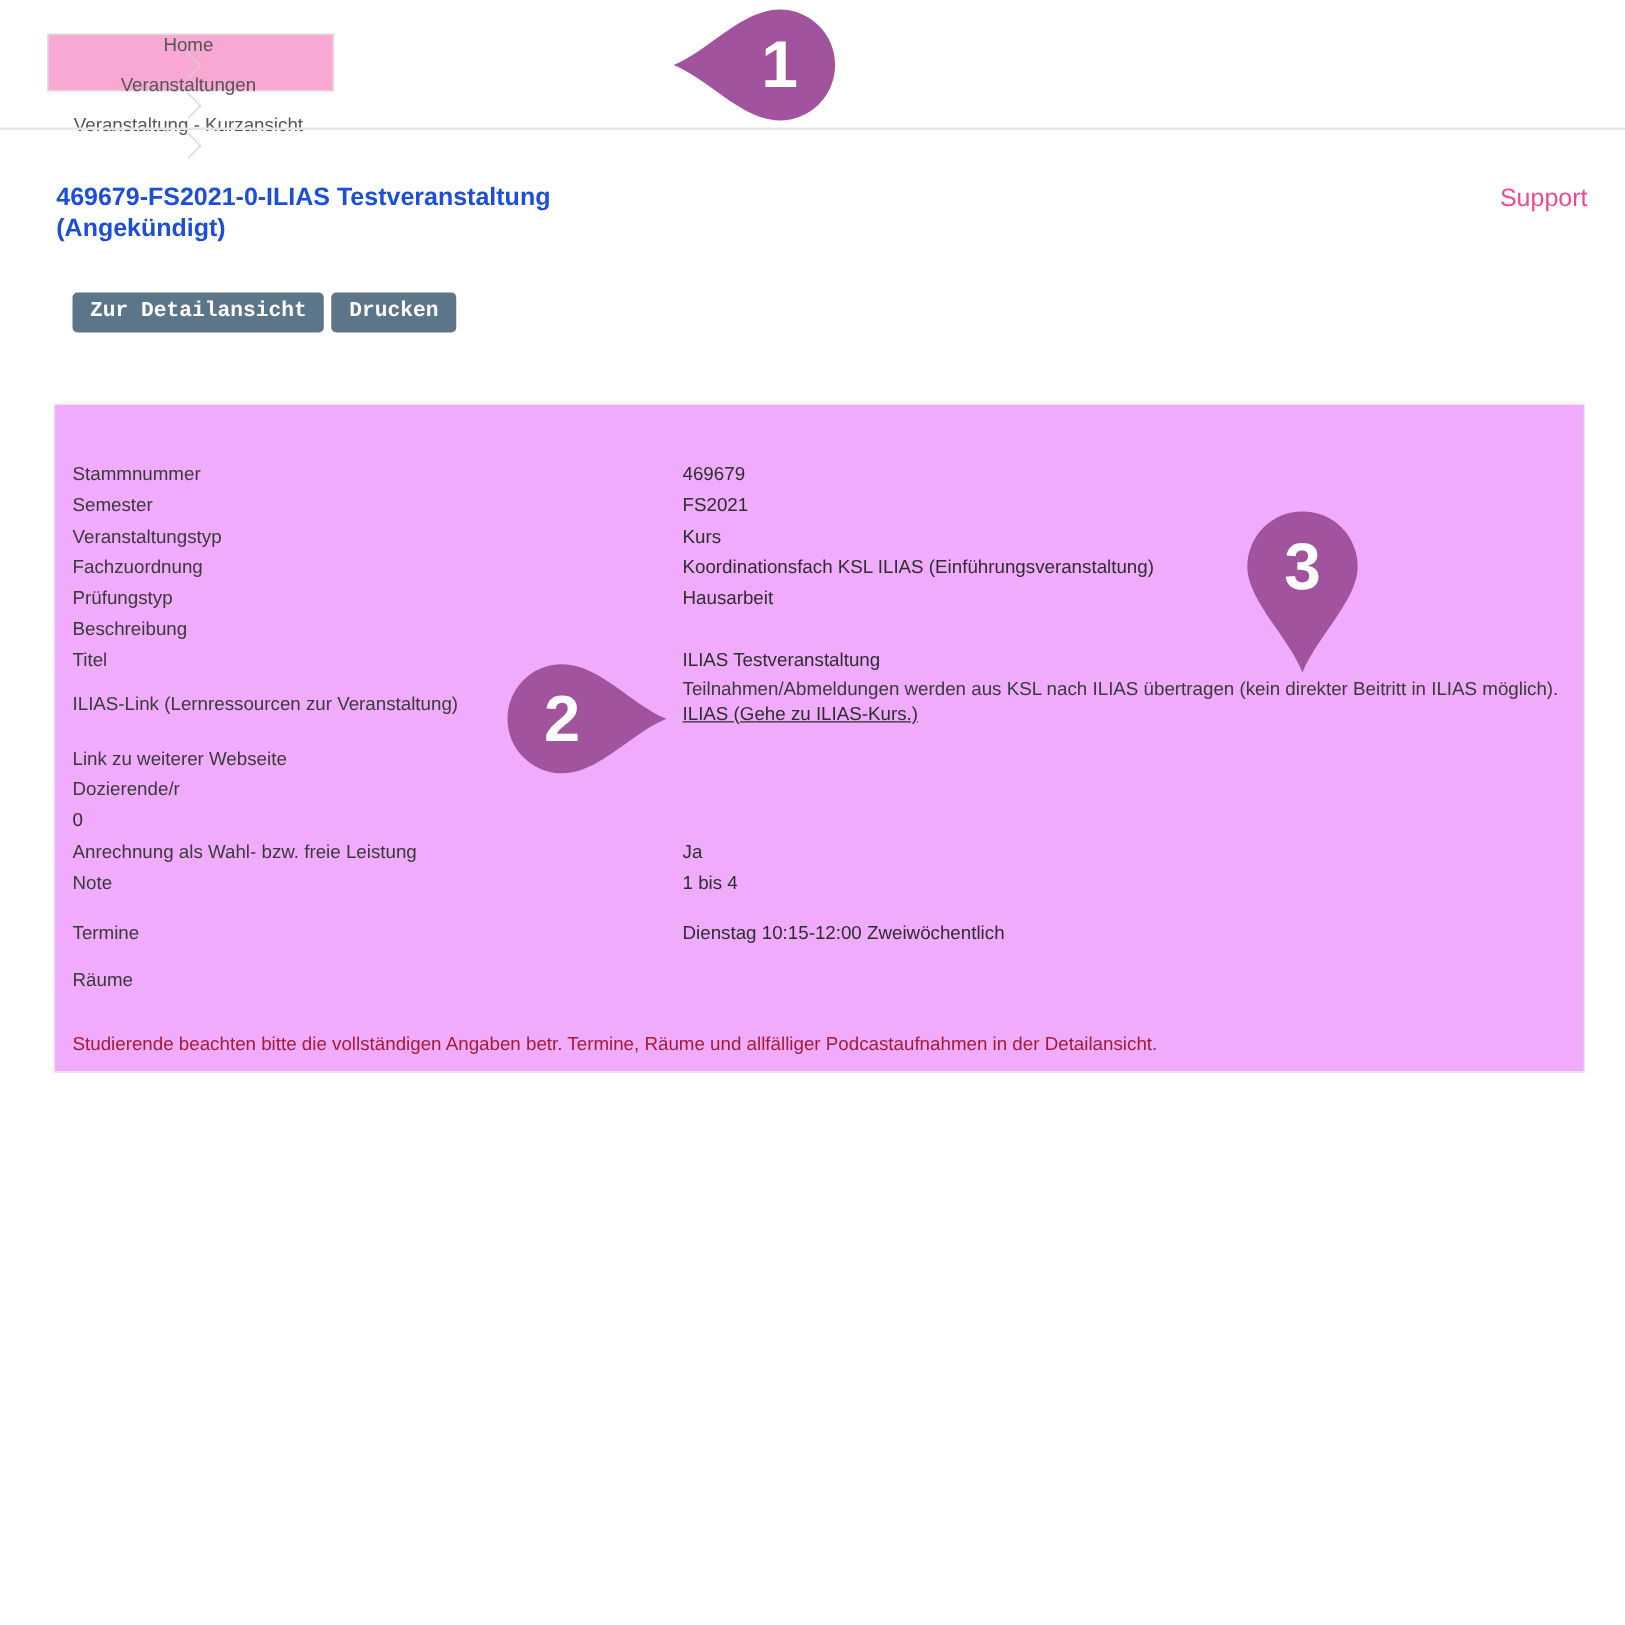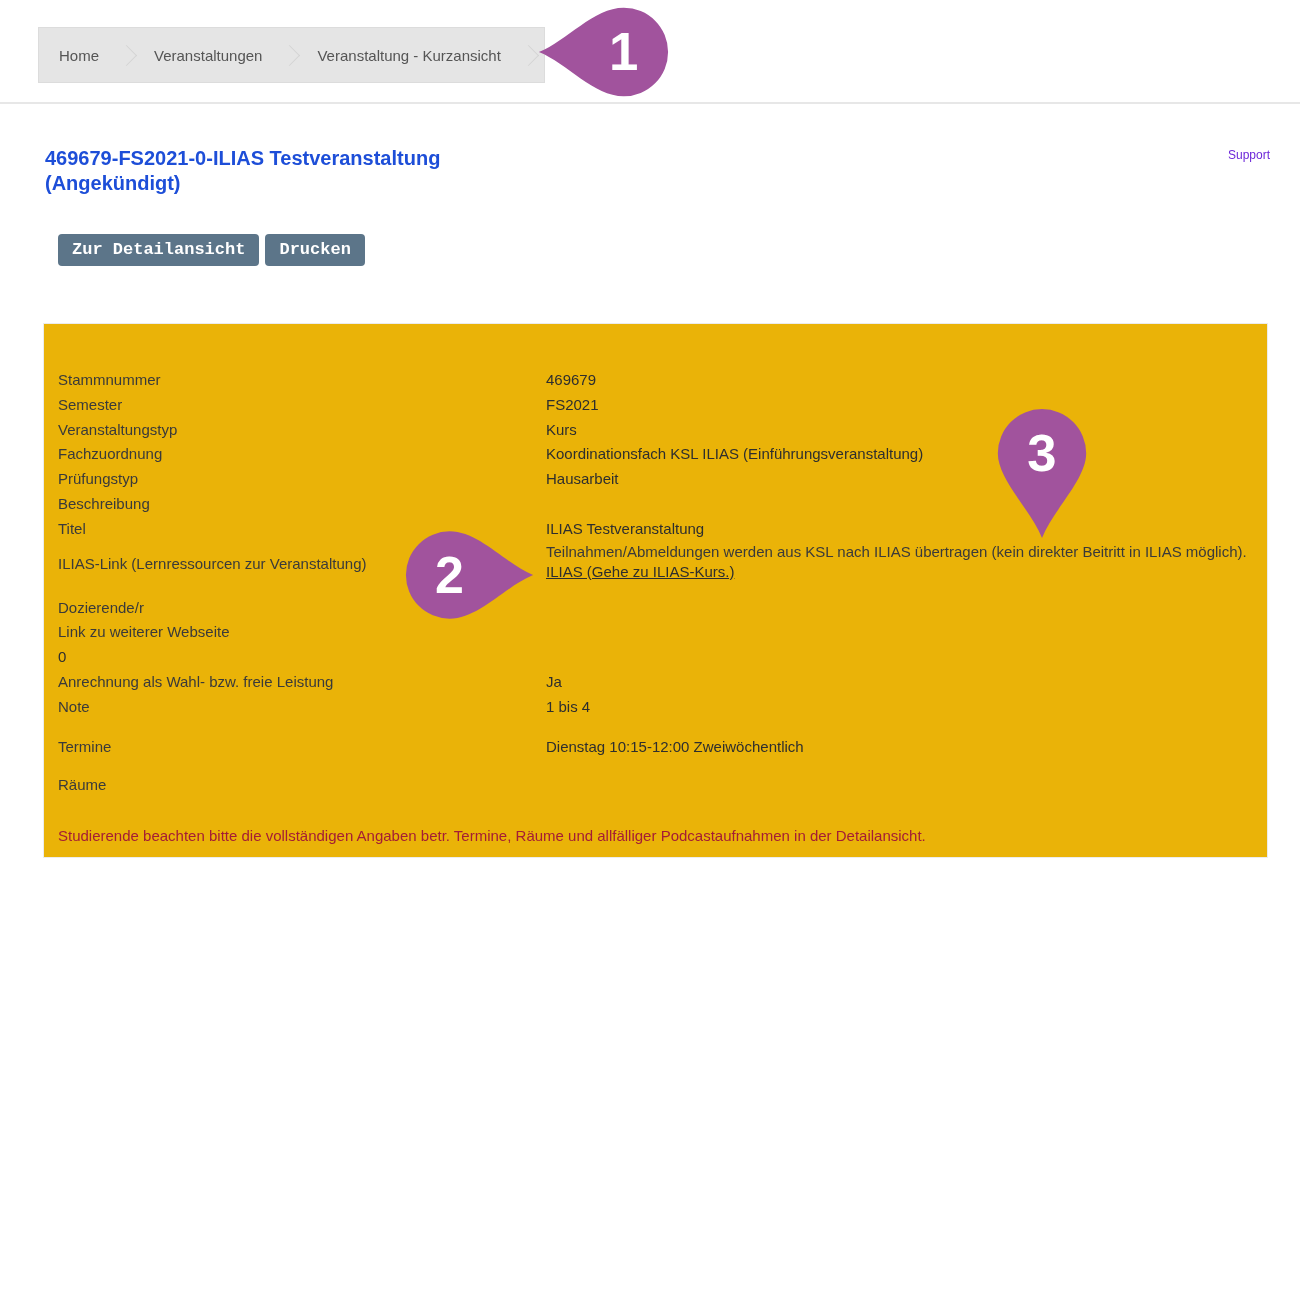--- a/index.html
+++ b/index.html
@@ -1,43 +1,43 @@
 <!DOCTYPE html>
 <html lang="de"><head>
 <meta charset="utf-8">
 <style>
   * { margin:0; padding:0; box-sizing:border-box; }
   html,body { width:1300px; height:1300px; background:#ffffff;
     font-family:"Liberation Sans", sans-serif; color:#3a3a3a; }
   #stage { position:relative; width:1300px; height:1300px; overflow:hidden; background:#fff; }
 
   
-  .crumbbar { position:absolute; left:38px; top:27px; height:56px;
-    display:flex; align-items:center; border:1px solid #dcdcdc; background:#e5e5e5;
-    padding-left:2px; padding-right:6px; }
+  .crumbbar { position:absolute; left:38px; top:27px; height:46px;
+    display:flex; align-items:center; border:1px solid #dcdcdc; background:#f9a8d4;
+    padding-left:2px; padding-right:6px;flex-direction:column; }
   .crumb { font-size:15px; color:#555; padding:0 18px; white-space:nowrap; }
   .crumb-sep { width:15px; height:15px; border-top:1px solid #d4d4d4;
     border-right:1px solid #d4d4d4; transform:rotate(45deg); margin:0 2px; flex:0 0 auto; }
   .topdivider { position:absolute; left:0; top:102px; width:1300px; height:0;
     border-top:2px solid #e7e7e7; }
 
   
   .page-title { position:absolute; left:45px; top:146px; width:470px;
     font-size:20px; font-weight:bold; color:#1d4ed8; line-height:1.27; }
-  .support { position:absolute; right:30px; top:148px; font-size:12px; color:#6d28d9; }
+  .support { position:absolute; right:30px; top:148px; font-size:20px; color:#ec4899; }
 
   
   .btnrow { position:absolute; left:58px; top:234px; display:flex; gap:6px; }
   .btn { background:#5c7589; color:#fff; font-weight:bold; font-size:17px;
     font-family:Liberation Mono, monospace;
     padding:6px 14px; border:none; border-radius:4px; cursor:pointer; line-height:20px; }
 
   
   .panel { position:absolute; left:43px; top:323px; width:1225px; height:535px;
-    border:1px solid #ececec; background:#eab308; padding:44px 14px 0 14px; font-size:15px; }
+    border:1px solid #ececec; background:#f0abfc; padding:44px 14px 0 14px; font-size:15px; }
   .row { display:grid; grid-template-columns:488px 1fr; line-height:24.8px; }
   .lbl { color:#3a3a3a; }
   .val { color:#2e2e2e; white-space:nowrap; }
   .ilias-block { display:grid; grid-template-columns:488px 1fr; height:54px; }
   .ilias-block .lbl { padding-top:10px; line-height:24.8px; }
   .ilias-val { line-height:20px; white-space:nowrap; }
   .ilias-link { color:#2e2e2e; text-decoration:underline; display:inline-block; margin-top:0; }
   .row-termine { margin-top:15px; }
   .row-raeume { margin-top:14px; }
   .warning { margin-top:28px; color:#a41d35; font-size:15px; line-height:20px; }
@@ -102,25 +102,25 @@
 
     <div class="ilias-block">
       <div class="lbl">ILIAS-Link (Lernressourcen zur Veranstaltung)</div>
       <div class="ilias-val">
         <div>Teilnahmen/Abmeldungen werden aus KSL nach ILIAS übertragen (kein direkter Beitritt in ILIAS möglich).</div>
         <a class="ilias-link" href="#">ILIAS (Gehe zu ILIAS-Kurs.)</a>
       </div>
     </div>
 
     <div class="row">
-      <div class="lbl">Dozierende/r</div>
+      <div class="lbl">Link zu weiterer Webseite</div>
       <div class="val"></div>
     </div>
     <div class="row">
-      <div class="lbl">Link zu weiterer Webseite</div>
+      <div class="lbl">Dozierende/r</div>
       <div class="val"></div>
     </div>
     <div class="row">
       <div class="val">0</div>
     </div>
     <div class="row">
       <div class="lbl">Anrechnung als Wahl- bzw. freie Leistung</div>
       <div class="val">Ja</div>
     </div>
     <div class="row">

